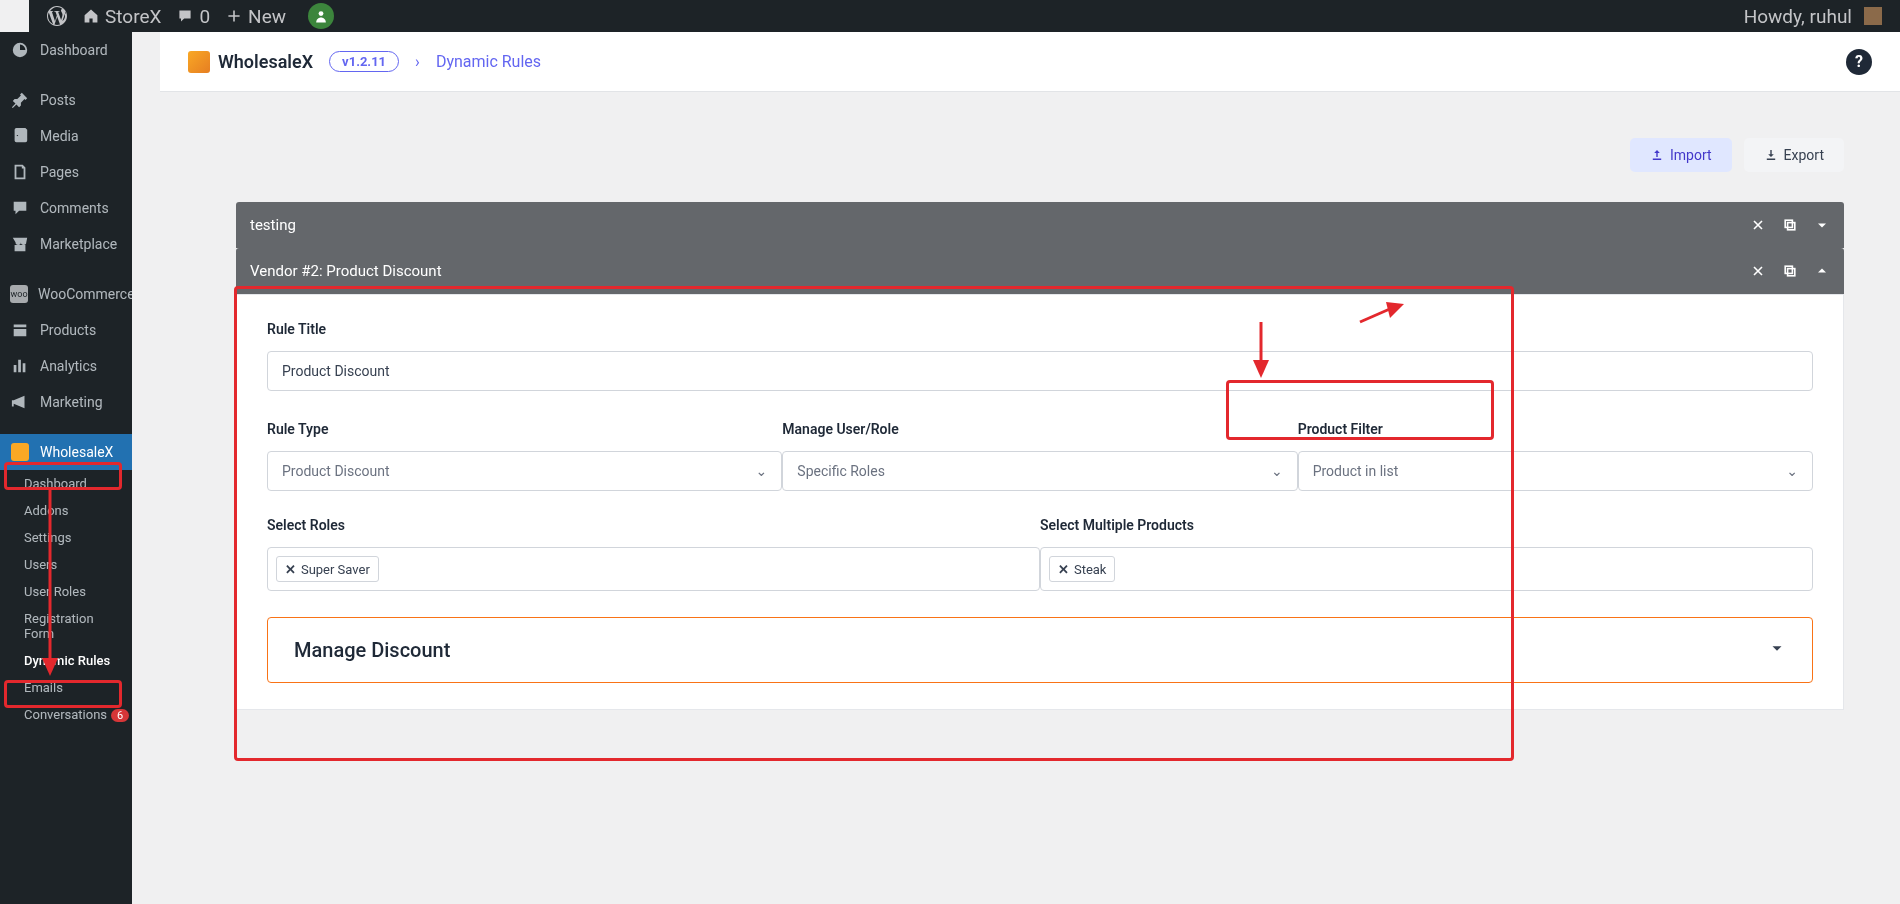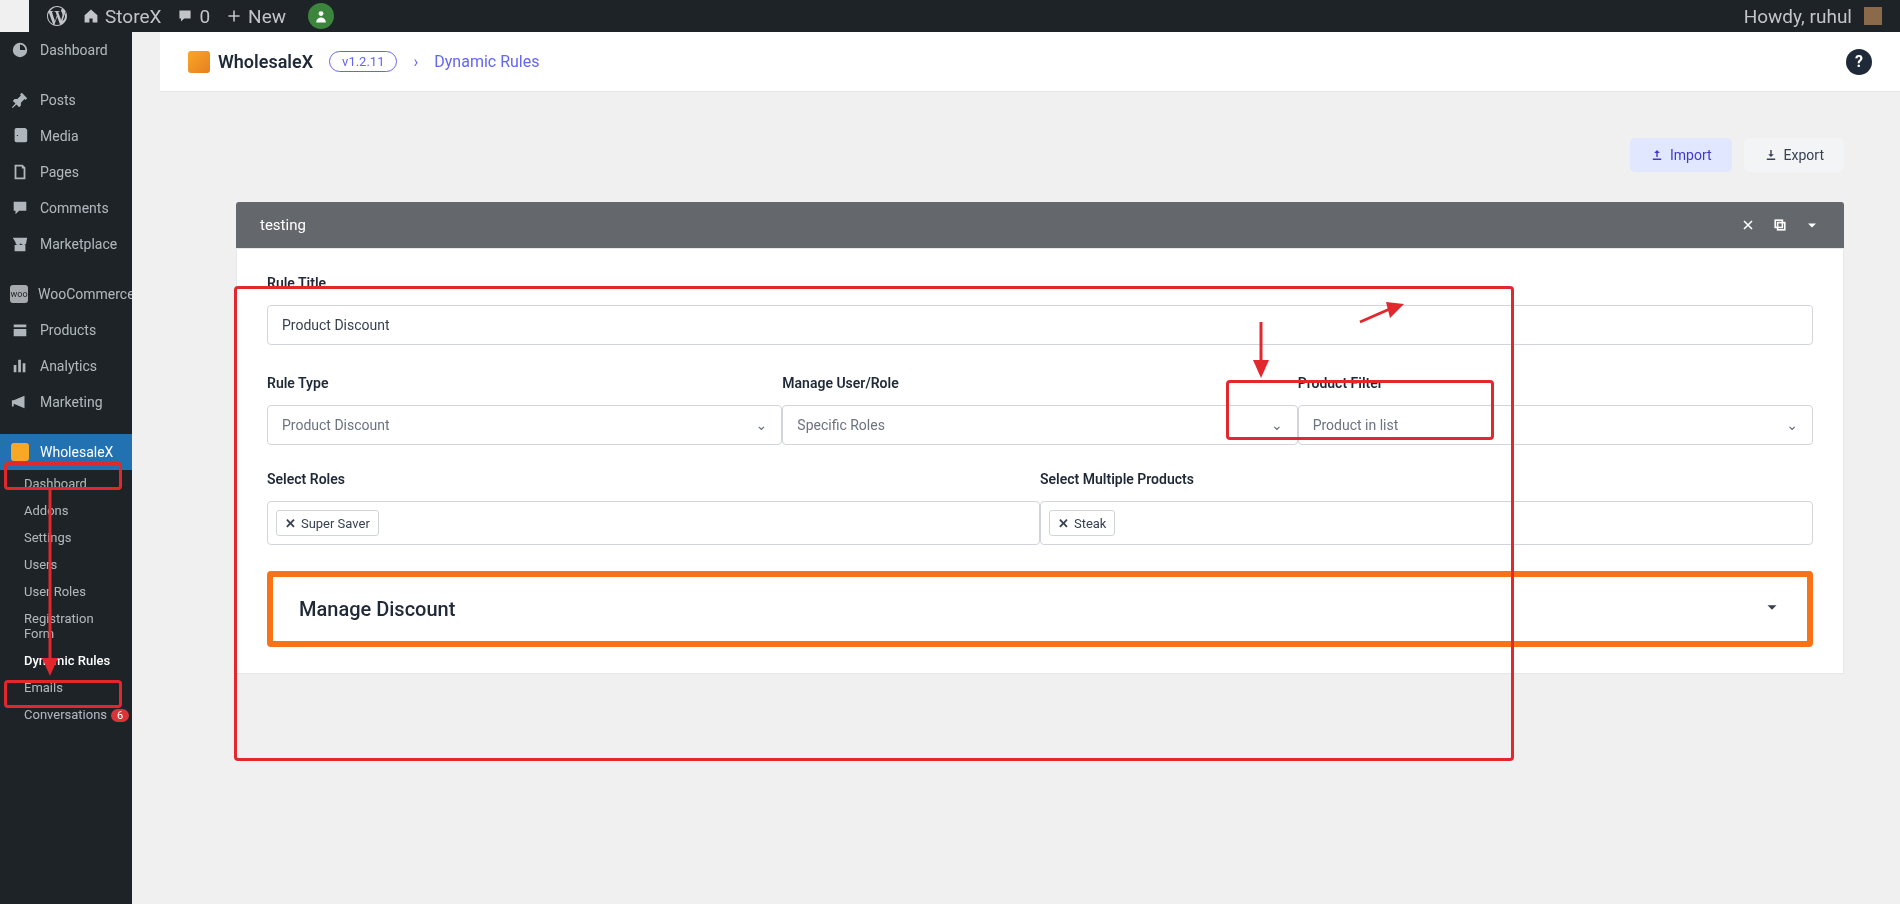--- a/index.html
+++ b/index.html
@@ -26,33 +26,33 @@
 
 
 .anno { position: absolute; border: 3px solid #e3282d; border-radius: 4px; pointer-events: none; z-index: 50; }
 .anno-arrow { position: absolute; z-index: 50; color: #e3282d; pointer-events: none; }
 
 
 .main { position: absolute; left: 160px; top: 32px; right: 0; bottom: 0; background: #f0f0f1; overflow: hidden; }
 .plugin-header { background: #fff; border-bottom: 1px solid #e2e4e7; height: 60px; display: flex; align-items: center; padding: 0 28px; gap: 16px; }
 .plugin-header .logo { display: flex; align-items: center; gap: 8px; font-size: 18px; font-weight: 600; color: #1f2937; }
 .plugin-header .logo .logo-badge { width: 22px; height: 22px; background: linear-gradient(135deg,#f9a825,#e67e22); border-radius: 3px; }
-.plugin-header .version-pill { border: 1px solid #6366f1; color: #6366f1; border-radius: 14px; padding: 2px 12px; font-size: 13px; }
+.plugin-header .version-pill { border: 1px solid #6366f1; color: #6366f1; border-radius: 14px; padding: 2px 12px; font-size: 13px; font-weight: bold; }
 .plugin-header .crumb-sep { color: #6366f1; font-size: 16px; }
 .plugin-header .crumb-page { color: #6366f1; font-size: 16px; }
 .plugin-header .help-btn { margin-left: auto; width: 26px; height: 26px; border-radius: 50%; background: #1f2937; color: #fff; display: flex; align-items: center; justify-content: center; font-weight: bold; cursor: pointer; }
 
 .content-wrap { padding: 46px 56px 20px 76px; }
 .toolbar { display: flex; align-items: center; margin-bottom: 30px; }
 .btn-primary { background: #6366f1; color: #fff; border: none; padding: 12px 22px; border-radius: 5px; font-size: 15px; cursor: pointer; box-shadow: 0 2px 6px rgba(99,102,241,0.4); }
 .btn-import { background: #e0e7ff; color: #4338ca; border: none; padding: 9px 20px; border-radius: 5px; font-size: 14px; cursor: pointer; display: flex; align-items: center; gap: 6px; justify-content: space-between; }
 .btn-export { background: #f3f4f6; color: #374151; border: none; padding: 9px 20px; border-radius: 5px; font-size: 14px; cursor: pointer; margin-left: 12px; display: flex; align-items: center; gap: 6px; }
 .toolbar .right { margin-left: auto; display: flex; }
 
-.rule-card-header { background: #64676b; color: #fff; padding: 14px 24px; display: flex; align-items: center; font-size: 15px; border-radius: 3px 3px 0 0; }
+.rule-card-header { background: #64676b; color: #fff; padding: 14px 14px; display: flex; align-items: center; font-size: 15px; border-radius: 3px 3px 0 0; }
 .rule-card-header .actions { margin-left: auto; display: flex; gap: 16px; align-items: center; }
 .rule-card-header .actions span { cursor: pointer; display: flex; }
 .rule-card-body { background: #fff; border: 1px solid #e5e7eb; padding: 26px 30px; }
 .rule-spacer { height: 0px; }
 
 .field-row { display: flex; margin-bottom: 26px; }
 .field { flex: 1; }
 .field label { display: block; font-size: 14px; font-weight: 600; color: #1f2937; margin-bottom: 14px; }
 .field .input, .field .select { width: 100%; border: 1px solid #d1d5db; border-radius: 4px; padding: 11px 14px; font-size: 14px; color: #6b7280; background: #fff; display: flex; align-items: center; justify-content: space-between; cursor: pointer; }
 .field .input input { border: none; outline: none; width: 100%; font-size: 14px; color: #374151; }
@@ -63,21 +63,21 @@
 .rule-title-row .status-group { display: flex; align-items: center; gap: 14px; }
 .toggle { width: 42px; height: 22px; background: #4f46e5; border-radius: 11px; position: relative; cursor: pointer; }
 .toggle::after { content: ""; position: absolute; right: 2px; top: 2px; width: 18px; height: 18px; background: #fff; border-radius: 50%; }
 .status-label { font-size: 14px; font-weight: 600; color: #1f2937; }
 .btn-save { background: #22c55e; color: #fff; border: none; padding: 11px 30px; border-radius: 4px; font-size: 15px; cursor: pointer; }
 
 .tag-box { border: 1px solid #d1d5db; border-radius: 4px; padding: 8px; min-height: 44px; display: flex; gap: 6px; flex-wrap: wrap; }
 .tag-box .tag { background: #fff; border: 1px solid #d1d5db; border-radius: 3px; padding: 3px 8px; font-size: 13px; color: #374151; display: flex; align-items: center; gap: 5px; }
 .tag-box .tag .x { font-weight: bold; cursor: pointer; }
 
-.accordion { border: 6px solid #f97316; border-radius: 4px; padding: 20px 26px; display: flex; align-items: center; justify-content: space-between; cursor: pointer; }
+.accordion { border: 1px solid #f97316; border-radius: 4px; padding: 20px 26px; display: flex; align-items: center; justify-content: space-between; cursor: pointer; }
 .accordion .title { font-size: 20px; font-weight: 500; color: #1f2937; }
 
 
 .tile { width: 18px; height: 18px; background: #a7aaad; border-radius: 3px; font-size: 9px; color: #1d2327; display: flex; align-items: center; justify-content: center; }
 </style>
 </head>
 <body>
 
 <div class="adminbar">
   <div class="left-items">
@@ -272,20 +272,41 @@
         <span>
             <svg width="16" height="16" viewBox="0 0 20 20" fill="currentColor">
               <path d="M5 8l5 5 5-5z"></path>
             </svg>
           </span>
       </div>
     </div>
 
     <div class="rule-spacer"></div>
 
+    <div class="rule-card-header">
+      <span>Vendor #2: Product Discount</span>
+      <div class="actions">
+        <span>
+            <svg width="16" height="16" viewBox="0 0 20 20" fill="currentColor">
+              <path d="M5 5l10 10M15 5L5 15" stroke="currentColor" stroke-width="2"></path>
+            </svg>
+          </span>
+        <span>
+            <svg width="16" height="16" viewBox="0 0 20 20" fill="currentColor">
+              <rect x="4" y="4" width="9" height="9" fill="none" stroke="currentColor" stroke-width="2"></rect>
+              <rect x="7" y="7" width="9" height="9" fill="none" stroke="currentColor" stroke-width="2"></rect>
+            </svg>
+          </span>
+        <span>
+            <svg width="16" height="16" viewBox="0 0 20 20" fill="currentColor">
+              <path d="M5 12l5-5 5 5z"></path>
+            </svg>
+          </span>
+      </div>
+    </div>
 
     <div class="rule-card-body">
       <div class="rule-title-row">
         <div class="field">
           <label>Rule Title</label>
           <div class="input">
             <input type="text" value="Product Discount" style="">
           </div>
         </div>
       </div>

